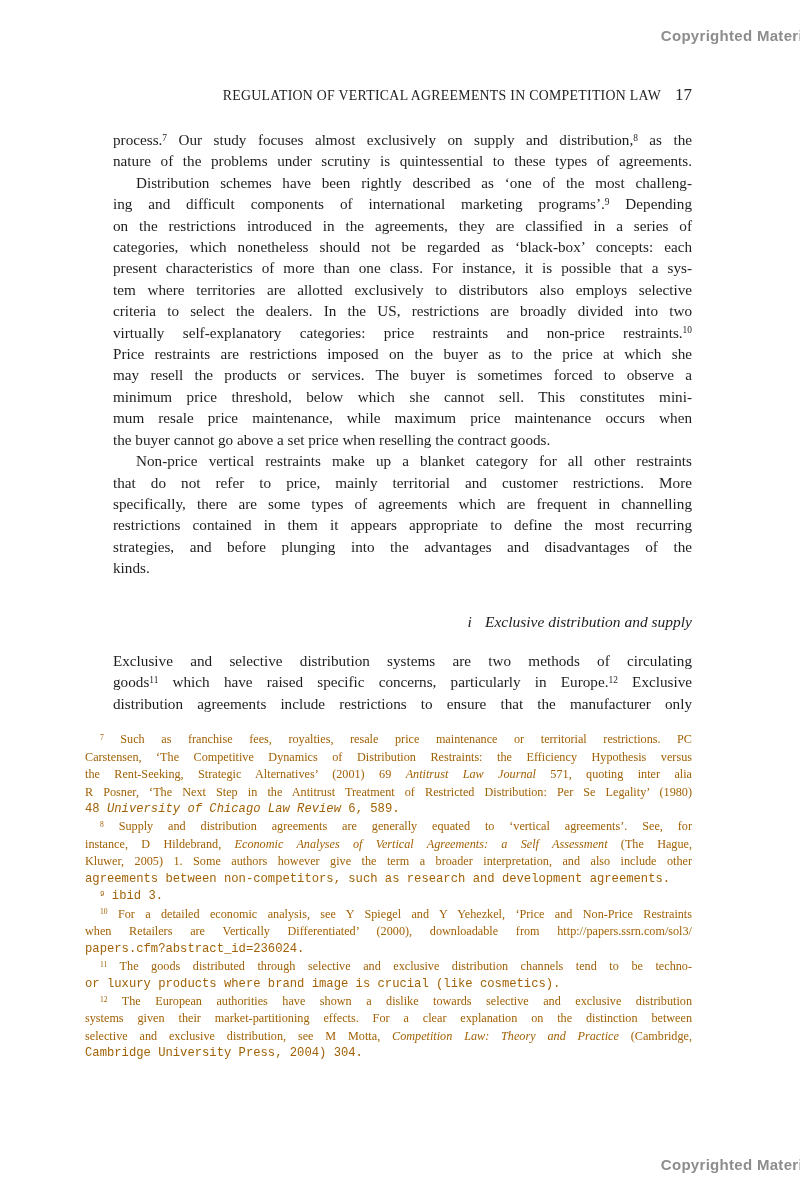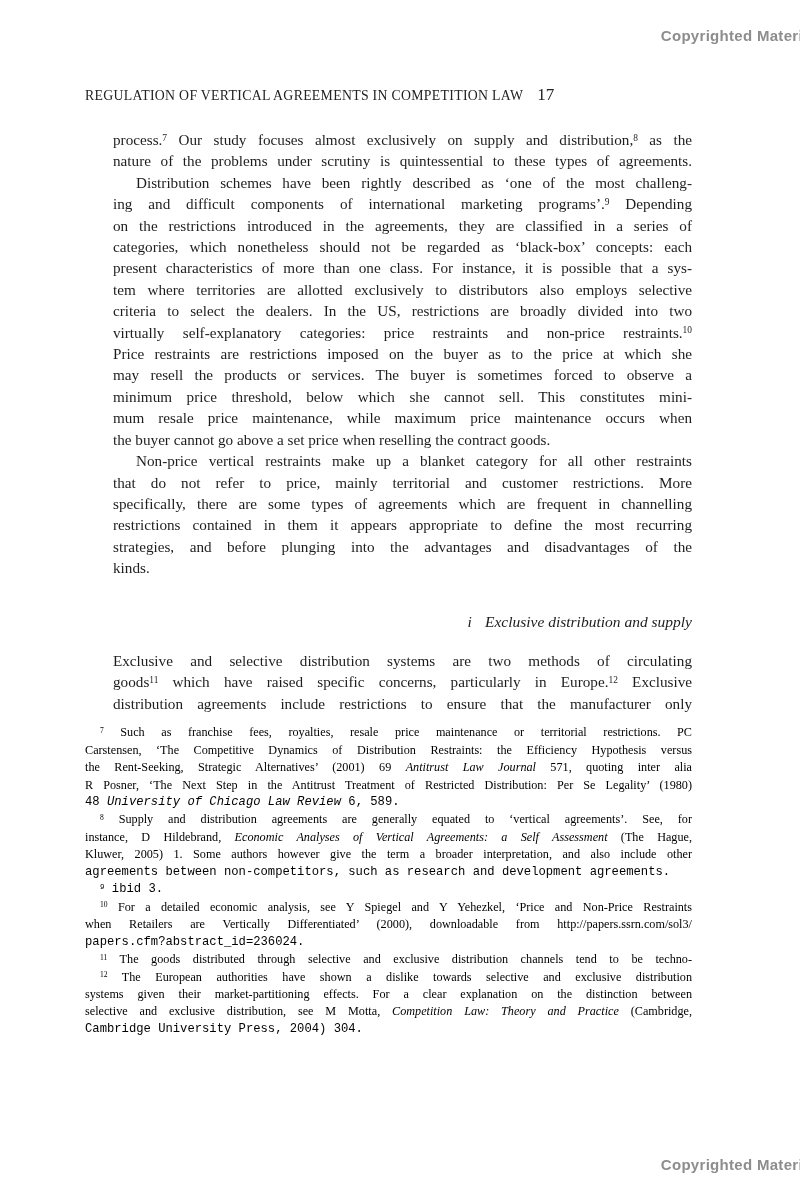--- a/index.html
+++ b/index.html
@@ -10,39 +10,39 @@
   }
   .copyright {
     position:absolute; left:16px; width:800px; text-align:right;
     font-family:"Liberation Sans","DejaVu Sans",sans-serif;
     font-weight:bold; font-size:15px; color:#8d8d8d; letter-spacing:0.3px;
   }
   .copyright.top { top:27px; }
   .copyright.bottom { top:1156px; }
   .running-header {
     position:absolute; left:85px; top:85px; width:607px;
-    white-space:nowrap;
+    text-align:right; white-space:nowrap;
   }
   .rh-title { font-size:13.8px; letter-spacing:0.3px; color:#232323; }
   .rh-page { font-size:17px; margin-left:14px; color:#232323; }
   .content {
     position:absolute; left:85px; top:129px; width:607px;
     font-size:15.2px; color:#1d1d1d;
   }
   .bline {
     line-height:21.4px; text-align:justify; text-align-last:justify;margin-left:28px;
   }
   .bline.last { text-align-last:left; }
   .bline.indent { text-indent:23px; }
   .heading {
     margin-top:32px; margin-bottom:18px;
     font-style:italic; line-height:21.4px; font-size:15.5px;text-align:right;
   }
   .heading .hlabel { margin-right:13px; }
-  .footnotes { margin-top:10px; font-size:12.2px; color:#000000; }
+  .footnotes { margin-top:17px; font-size:12.2px; color:#a16207; }
   .fline {
     line-height:17.45px; text-align:justify; text-align-last:justify;
   }
   .fline.last { text-align-last:left;font-family:Liberation Mono, monospace; }
   .fline.indent { text-indent:15px; }
   .sup { font-size:0.62em; position:relative; top:-0.45em; line-height:0; }
   .i { font-style:italic; }
 </style>
 </head>
 <body>
@@ -105,20 +105,21 @@
         <div>
           <div class="fline last indent"><span class="sup">9</span><span> ibid 3.</span></div>
         </div>
         <div>
           <div class="fline indent"><span class="sup">10</span><span> For a detailed economic analysis, see Y Spiegel and Y Yehezkel, ‘Price and Non-Price Restraints</span></div>
           <div class="fline"><span>when Retailers are Vertically Differentiated’ (2000), downloadable from http://papers.ssrn.com/sol3/</span></div>
           <div class="fline last"><span>papers.cfm?abstract_id=236024.</span></div>
         </div>
         <div>
           <div class="fline indent"><span class="sup">11</span><span> The goods distributed through selective and exclusive distribution channels tend to be techno-</span></div>
+          <div class="fline last"><span>or luxury products where brand image is crucial (like cosmetics).</span></div>
         </div>
         <div>
           <div class="fline indent"><span class="sup">12</span><span> The European authorities have shown a dislike towards selective and exclusive distribution</span></div>
           <div class="fline"><span>systems given their market-partitioning effects. For a clear explanation on the distinction between</span></div>
           <div class="fline"><span>selective and exclusive distribution, see M Motta, </span><span class="i">Competition Law: Theory and Practice</span><span> (Cambridge,</span></div>
           <div class="fline last"><span>Cambridge University Press, 2004) 304.</span></div>
         </div>
       </div>
   </div>
 

